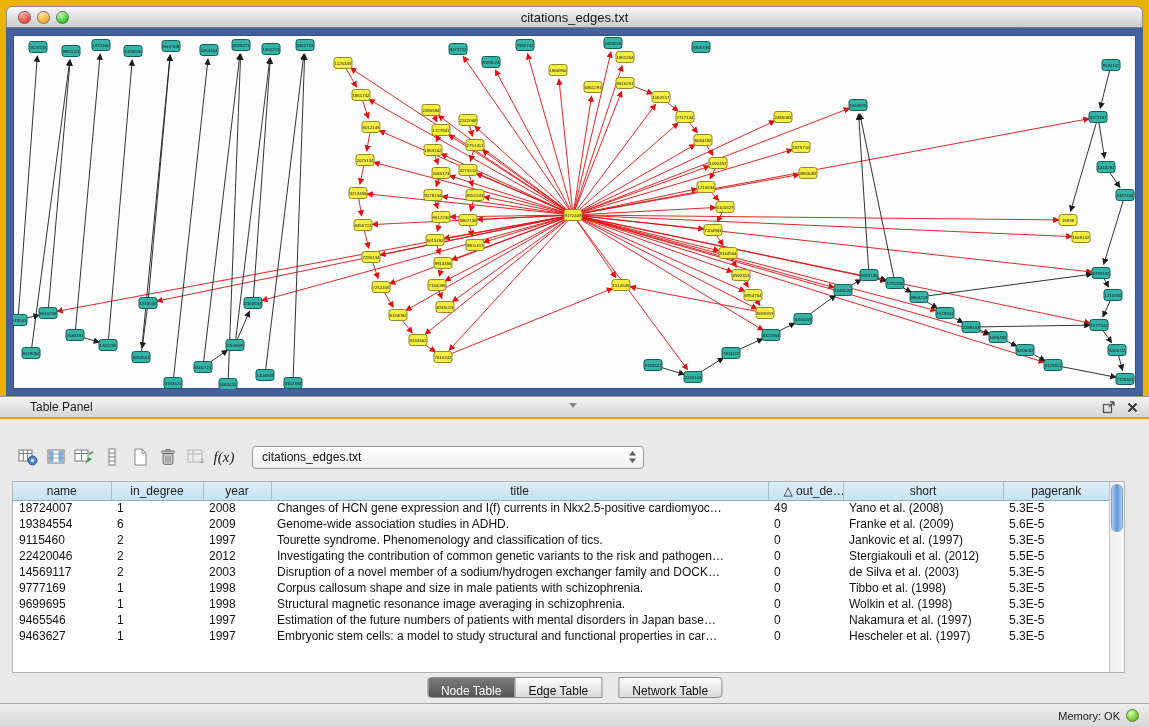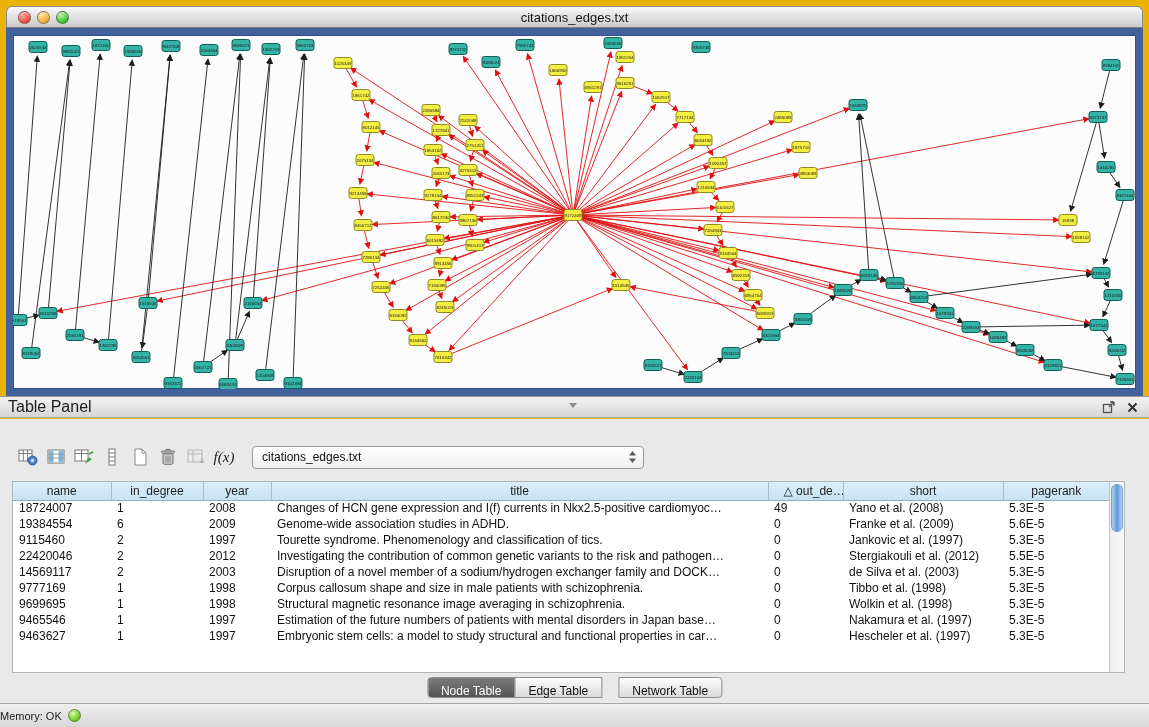--- a/index.html
+++ b/index.html
@@ -22,21 +22,21 @@
   .light.green  { background:radial-gradient(circle at 35% 30%, #c4f3a6, #44c93e 60%, #2a9426); }
   .net-body { height:368px; border:7px solid #42619d; background:#fcfcfc; position:relative;
     box-shadow:inset 0 0 0 1px #31508a; }
   #graph-svg { display:block; width:1123px; height:354px; }
 
   
   .panel-header { position:absolute; left:0; top:396px; width:1149px; height:22px;
     background:linear-gradient(#f3f3f3,#d6d6d6);
     border-top:1px solid #989898; border-bottom:1px solid #a2a2a2;
     display:flex; align-items:center; padding:0 8px; }
-  .panel-title { font-size:16px; color:#1c1c1c; flex:1; }
+  .panel-title { font-size:12px; color:#1c1c1c; flex:1;margin-left:22px; }
   .divider-grip { position:absolute; left:567px; top:4px; }
   .hdr-btn { background:none; border:none; padding:0 3px; margin-left:6px; cursor:default;
     display:flex; align-items:center; }
 
   
   .panel-body { position:absolute; left:0; top:419px; width:1149px; height:284px; background:#e9e9e9; }
 
   .toolbar { position:absolute; left:14px; top:24px; height:28px; display:flex; align-items:center; }
   .tool-btn { width:28px; height:26px; background:none; border:none; padding:1px;
     display:flex; align-items:center; justify-content:center; }
@@ -65,21 +65,21 @@
   .tabs { position:absolute; top:258px; left:50%; transform:translateX(-50%); display:flex; }
   .tab { height:21px; line-height:19px; padding:4px 13px; font-size:12px; color:#111;
     background:linear-gradient(#fdfdfd,#dadada); border:1px solid #8f8f8f; margin-left:-1px; }
   .tab:first-child { border-radius:4px 0 0 4px; margin-left:0; }
   .tab:last-child { border-radius:0 4px 4px 0;margin-left:16px; }
   .tab.selected { background:linear-gradient(#7c7c7c,#545454); color:#fff; }
 
   
   .statusbar { position:absolute; left:0; top:703px; width:1149px; height:24px;
     background:linear-gradient(#eeeeee,#d7d7d7); border-top:1px solid #a5a5a5;
-    display:flex; align-items:center; padding-right:10px; gap:6px; }
+    display:flex; align-items:center; justify-content:flex-end; padding-right:10px; gap:6px; }
   .mem-text { font-size:11px; color:#222; }
   .mem-ball { width:13px; height:13px; border-radius:50%; border:1px solid #58882c;
     background:radial-gradient(circle at 35% 30%, #ddf8b4, #7fd341 55%, #3e9315); }
 </style>
 </head>
 <body>
 
 <div class="app">
 
   <div class="net-window">

